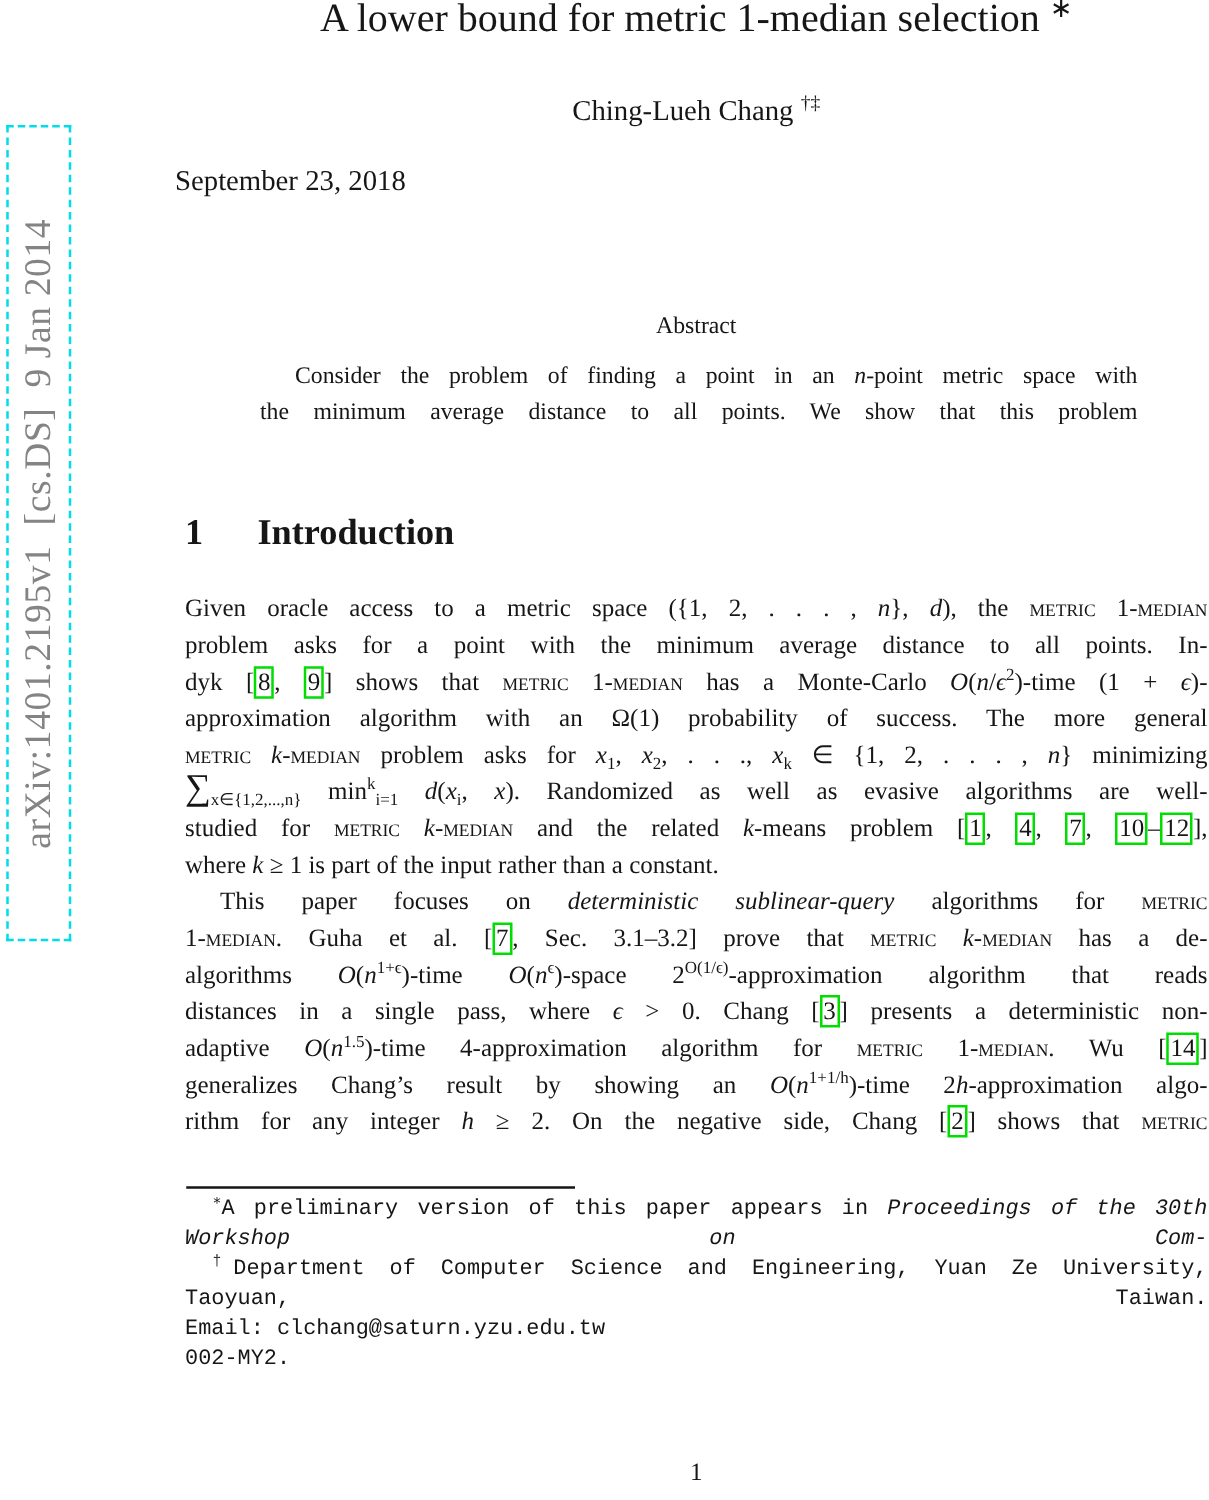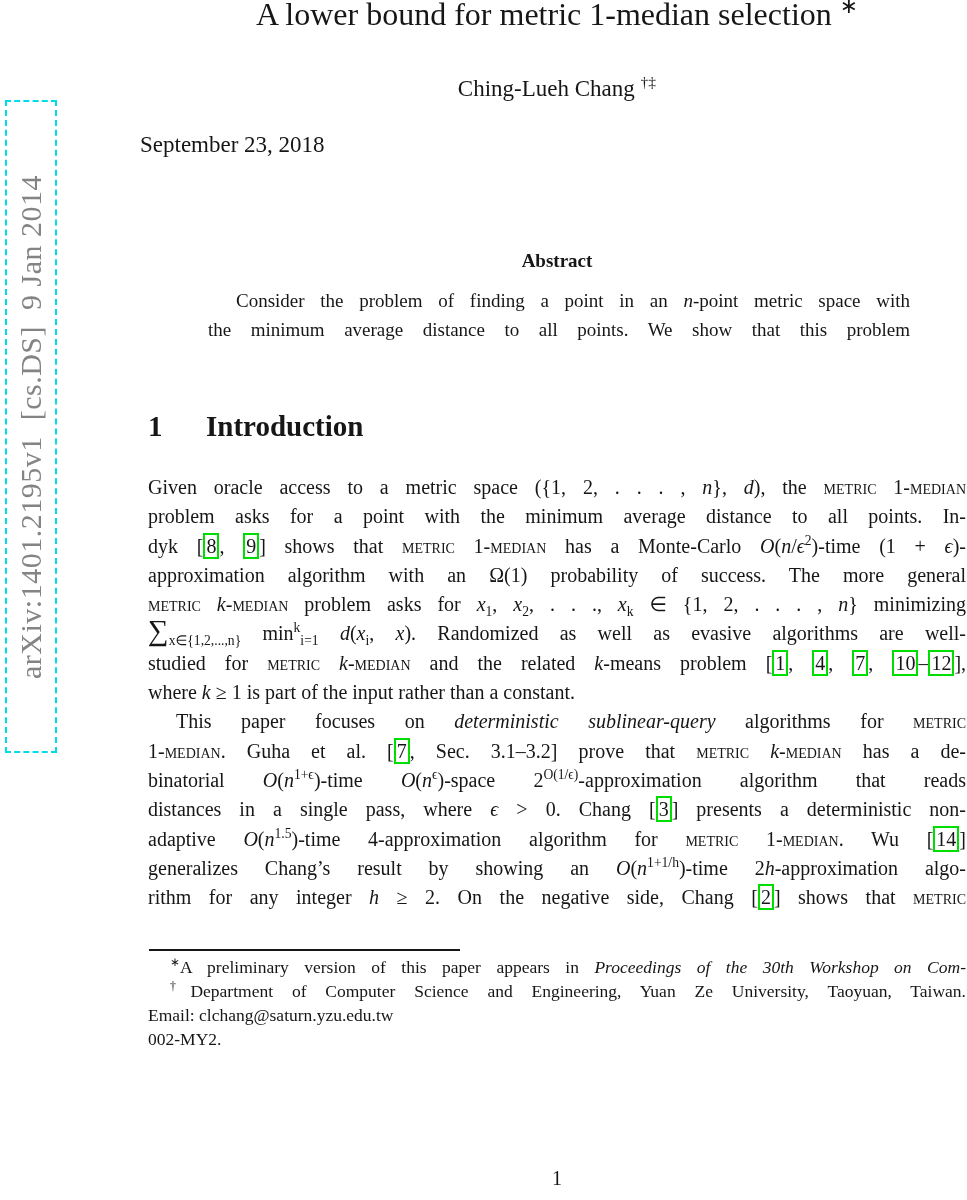--- a/index.html
+++ b/index.html
@@ -39,21 +39,21 @@
     position:absolute;left:148px;top:76px;width:818px;
     text-align:center;font-size:23px;
   }
   .date{
     position:absolute;left:140px;top:132px;width:818px;
     font-size:23px;
   }
   
   .abs-head{
     position:absolute;left:148px;top:250px;width:818px;
-    text-align:center;font-size:19px;font-weight:700;
+    text-align:center;font-size:19px;font-weight:400;
   }
   .abs-body{
     position:absolute;left:208px;top:287px;width:702px;
     font-size:19px;line-height:28.5px;
   }
   
   .sec-head{
     position:absolute;left:148px;top:410px;width:818px;
     font-size:29px;font-weight:700;
   }
@@ -63,21 +63,21 @@
     position:absolute;left:148px;top:473px;width:818px;
     font-size:20px;line-height:29.3px;
   }
   
   .fn-rule{
     position:absolute;left:149px;top:949px;width:311px;height:2px;
     background:#161616;
   }
   .footnotes{
     position:absolute;left:148px;top:955px;width:818px;
-    font-size:17.5px;line-height:24px;
+    font-size:17.5px;line-height:24px;font-family:Liberation Mono, monospace;
   }
   .footnotes .ind{text-indent:22px;}
   
   .pageno{
     position:absolute;left:148px;top:1167px;width:818px;
     text-align:center;font-size:20px;
   }
   
   .line{overflow:hidden;}
   .just{text-align:justify;text-align-last:justify;}
@@ -123,21 +123,21 @@
         <div class="line just"><span>dyk [</span><span class="cite">8</span><span>, </span><span class="cite">9</span><span>] shows that </span><span class="sc">metric 1-median</span><span> has a Monte-Carlo </span><span class="i">O</span><span>(</span><span class="i">n</span><span>/</span><span class="i">ϵ</span><span class="sup">2</span><span>)-time (1 + </span><span class="i">ϵ</span><span>)-</span></div>
         <div class="line just"><span>approximation algorithm with an Ω(1) probability of success.  The more general</span></div>
         <div class="line just"><span class="sc">metric </span><span class="i">k</span><span class="sc">-median</span><span> problem asks for </span><span class="i">x</span><span class="sub">1</span><span>, </span><span class="i">x</span><span class="sub">2</span><span>, . . ., </span><span class="i">x</span><span class="sub">k</span><span> ∈ {1, 2, . . . , </span><span class="i">n</span><span>} minimizing</span></div>
         <div class="line just"><span class="sum">∑</span><span class="sub">x∈{1,2,...,n}</span><span> min</span><span class="sup">k</span><span class="sub">i=1</span><span> </span><span class="i">d</span><span>(</span><span class="i">x</span><span class="sub">i</span><span>, </span><span class="i">x</span><span>).  Randomized as well as evasive algorithms are well-</span></div>
         <div class="line just"><span>studied for </span><span class="sc">metric </span><span class="i">k</span><span class="sc">-median</span><span> and the related </span><span class="i">k</span><span>-means problem [</span><span class="cite">1</span><span>, </span><span class="cite">4</span><span>, </span><span class="cite">7</span><span>, </span><span class="cite">10</span><span>–</span><span class="cite">12</span><span>],</span></div>
         <div class="line"><span>where </span><span class="i">k</span><span> ≥ 1 is part of the input rather than a constant.</span></div>
       </div>
     <div>
         <div class="line just ind"><span>This paper focuses on </span><span class="i">deterministic sublinear-query</span><span> algorithms for </span><span class="sc">metric</span></div>
         <div class="line just"><span class="sc">1-median</span><span>. Guha et al. [</span><span class="cite">7</span><span>, Sec. 3.1–3.2] prove that </span><span class="sc">metric </span><span class="i">k</span><span class="sc">-median</span><span> has a de-</span></div>
-        <div class="line just"><span>binatorial </span><span class="i">O</span><span>(</span><span class="i">n</span><span class="sup">1+ϵ</span><span>)-time </span><span class="i">O</span><span>(</span><span class="i">n</span><span class="sup">ϵ</span><span>)-space 2</span><span class="sup">O(1/ϵ)</span><span>-approximation algorithm that reads</span></div>
+        <div class="line just"><span>algorithms </span><span class="i">O</span><span>(</span><span class="i">n</span><span class="sup">1+ϵ</span><span>)-time </span><span class="i">O</span><span>(</span><span class="i">n</span><span class="sup">ϵ</span><span>)-space 2</span><span class="sup">O(1/ϵ)</span><span>-approximation algorithm that reads</span></div>
         <div class="line just"><span>distances in a single pass, where </span><span class="i">ϵ</span><span> &gt; 0.  Chang [</span><span class="cite">3</span><span>] presents a deterministic non-</span></div>
         <div class="line just"><span>adaptive </span><span class="i">O</span><span>(</span><span class="i">n</span><span class="sup">1.5</span><span>)-time 4-approximation algorithm for </span><span class="sc">metric 1-median</span><span>.  Wu [</span><span class="cite">14</span><span>]</span></div>
         <div class="line just"><span>generalizes Chang’s result by showing an </span><span class="i">O</span><span>(</span><span class="i">n</span><span class="sup">1+1/h</span><span>)-time 2</span><span class="i">h</span><span>-approximation algo-</span></div>
         <div class="line just"><span>rithm for any integer </span><span class="i">h</span><span> ≥ 2.  On the negative side, Chang [</span><span class="cite">2</span><span>] shows that </span><span class="sc">metric</span></div>
       </div>
   </div>
 
   <div class="fn-rule"></div>
 
   <div class="footnotes">

